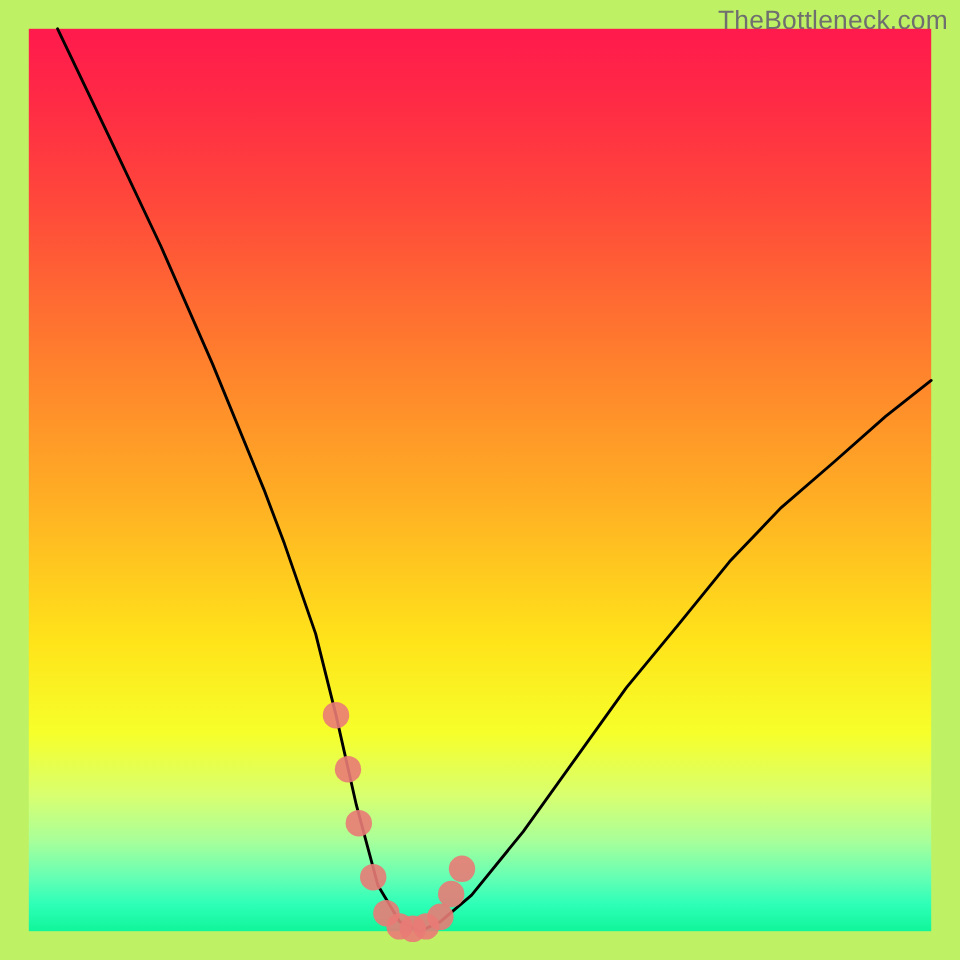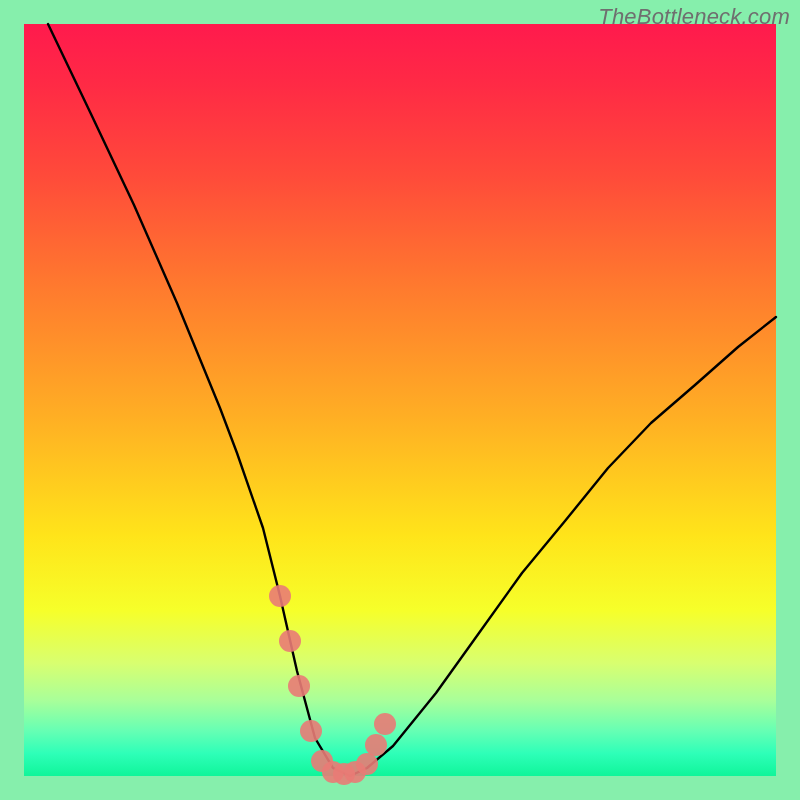--- a/index.html
+++ b/index.html
@@ -7,22 +7,21 @@
     padding: 0;
     width: 800px;
     height: 800px;
     background: #000;
     overflow: hidden;
     font-family: Arial, Helvetica, sans-serif;
   }
   .frame {
     position: absolute;
     inset: 0;
-    background: #86efac;
-    font-style: italic;
+    background: #bef264;
   }
   .plot {
     position: absolute;
     left: 24px;
     top: 24px;
     width: 752px;
     height: 752px;
     background: linear-gradient(
       to bottom,
       #ff1a4d 0%,

